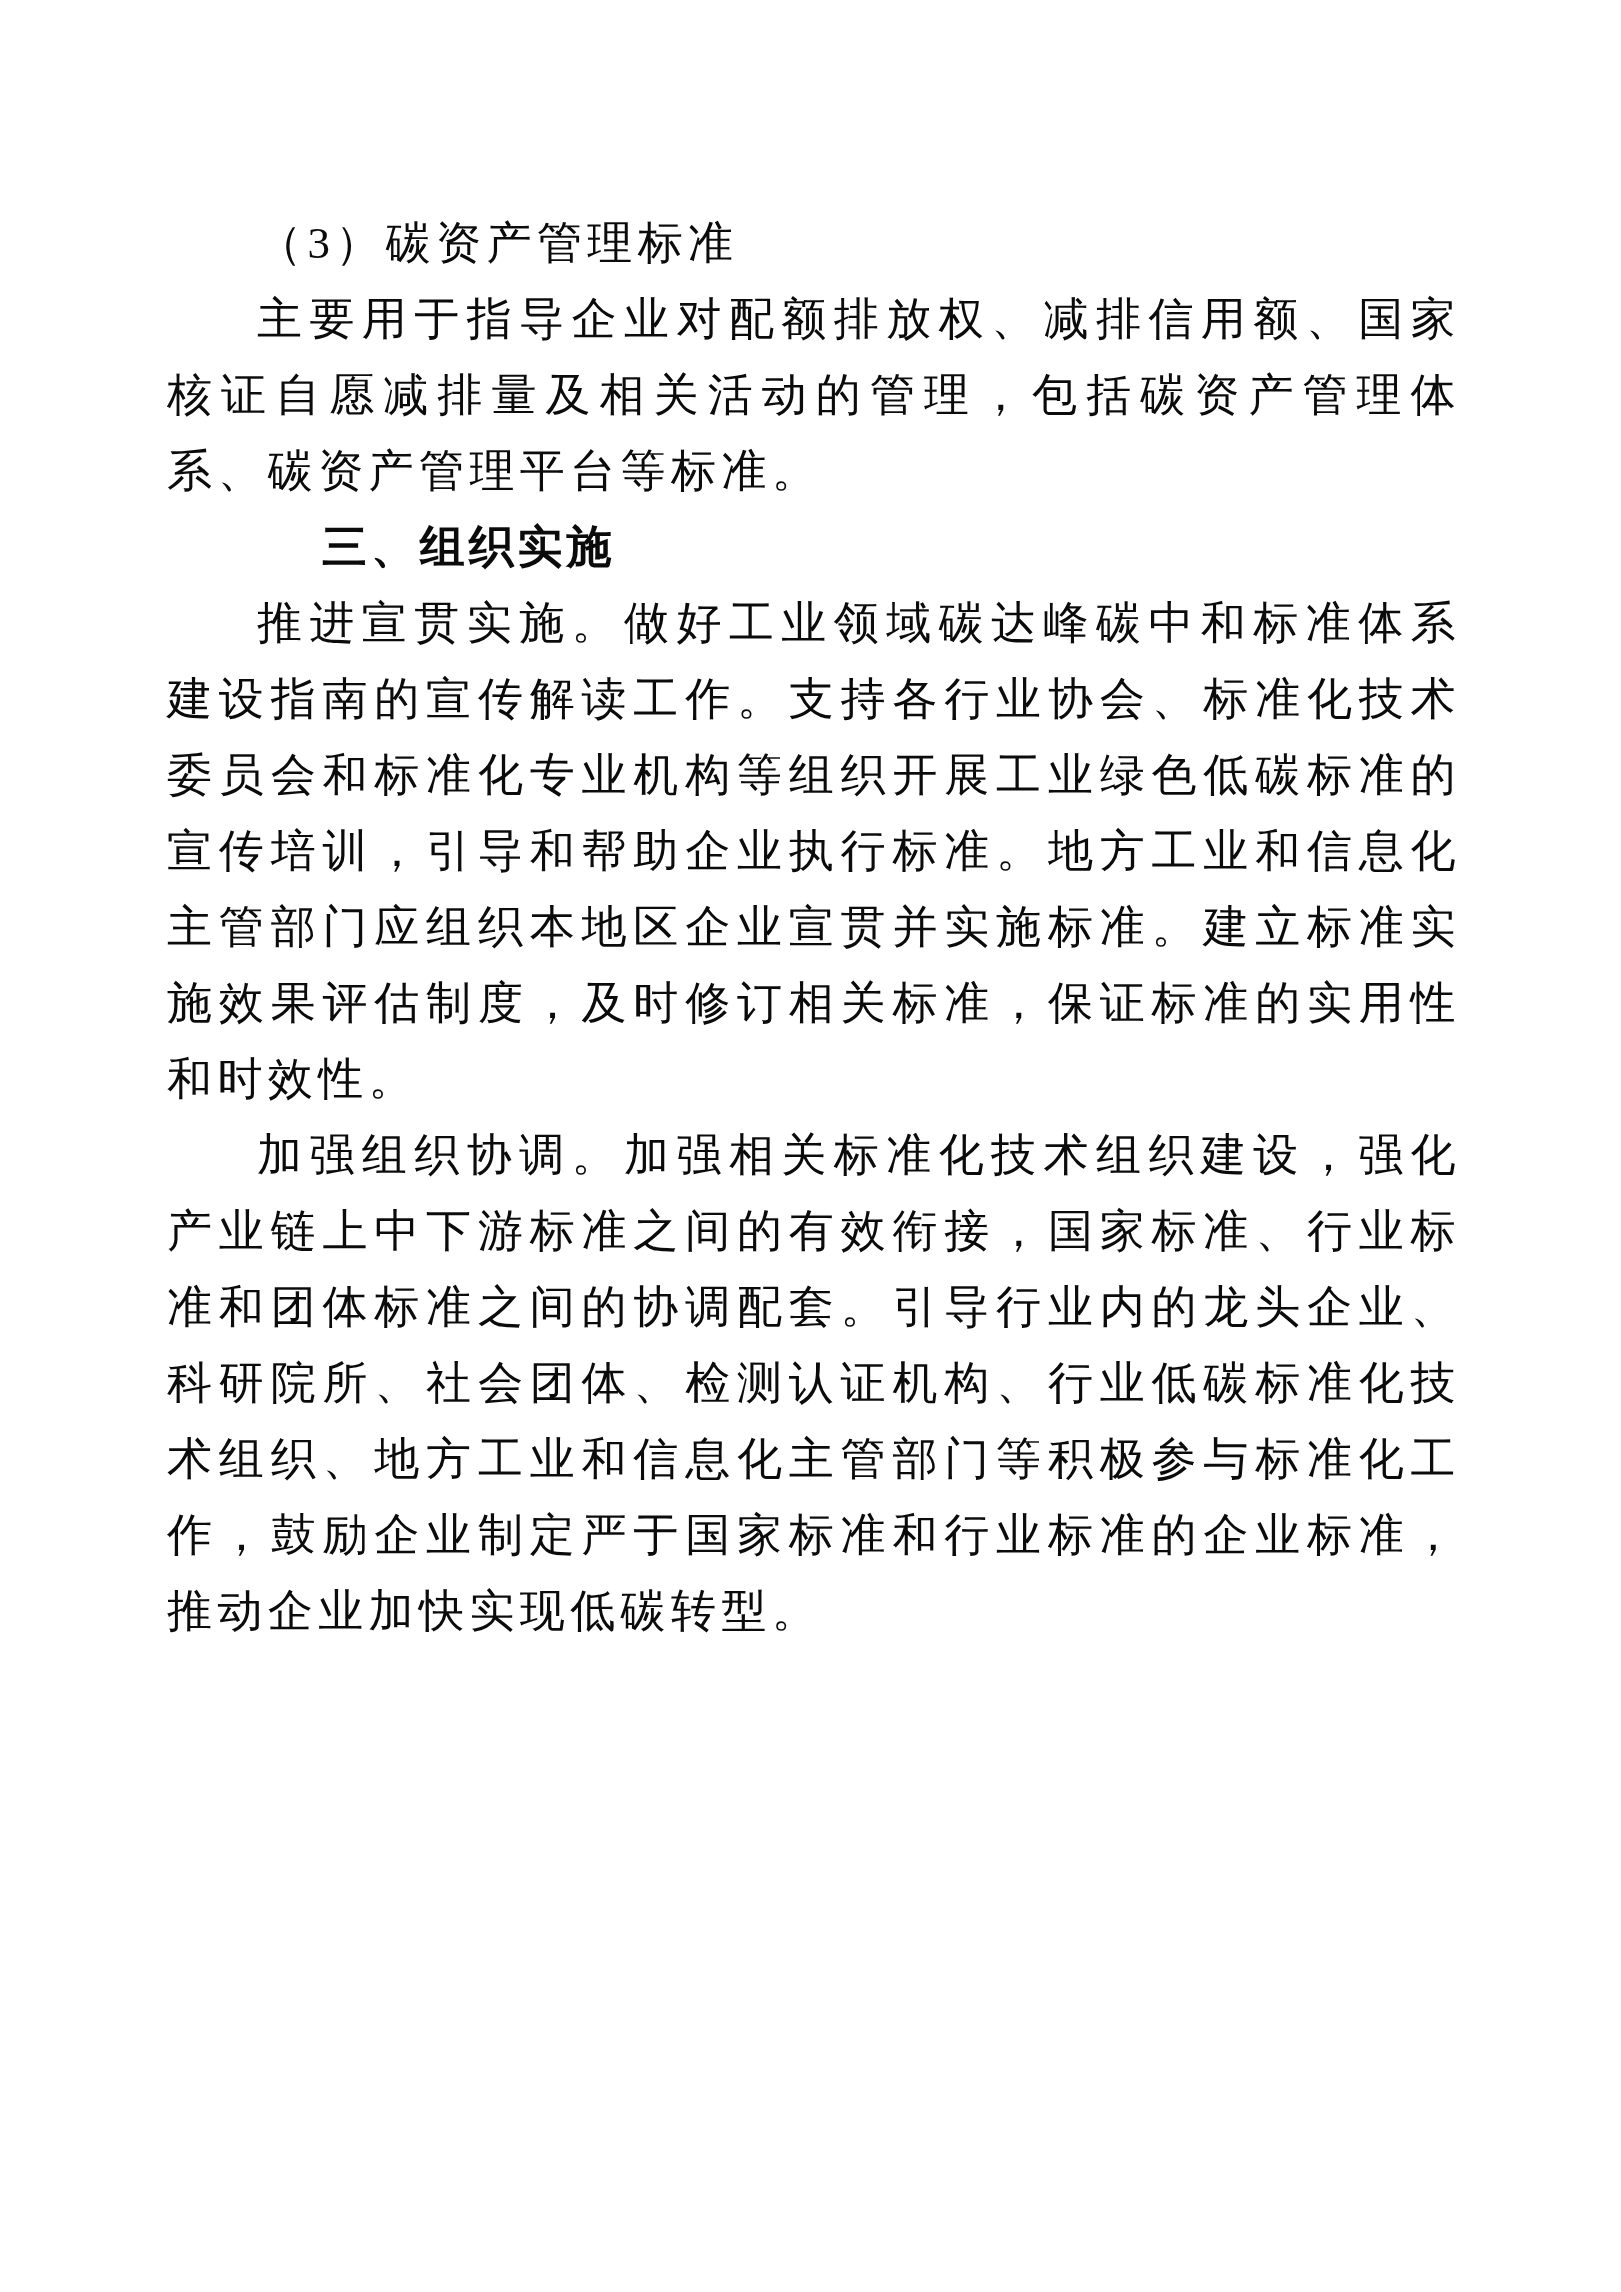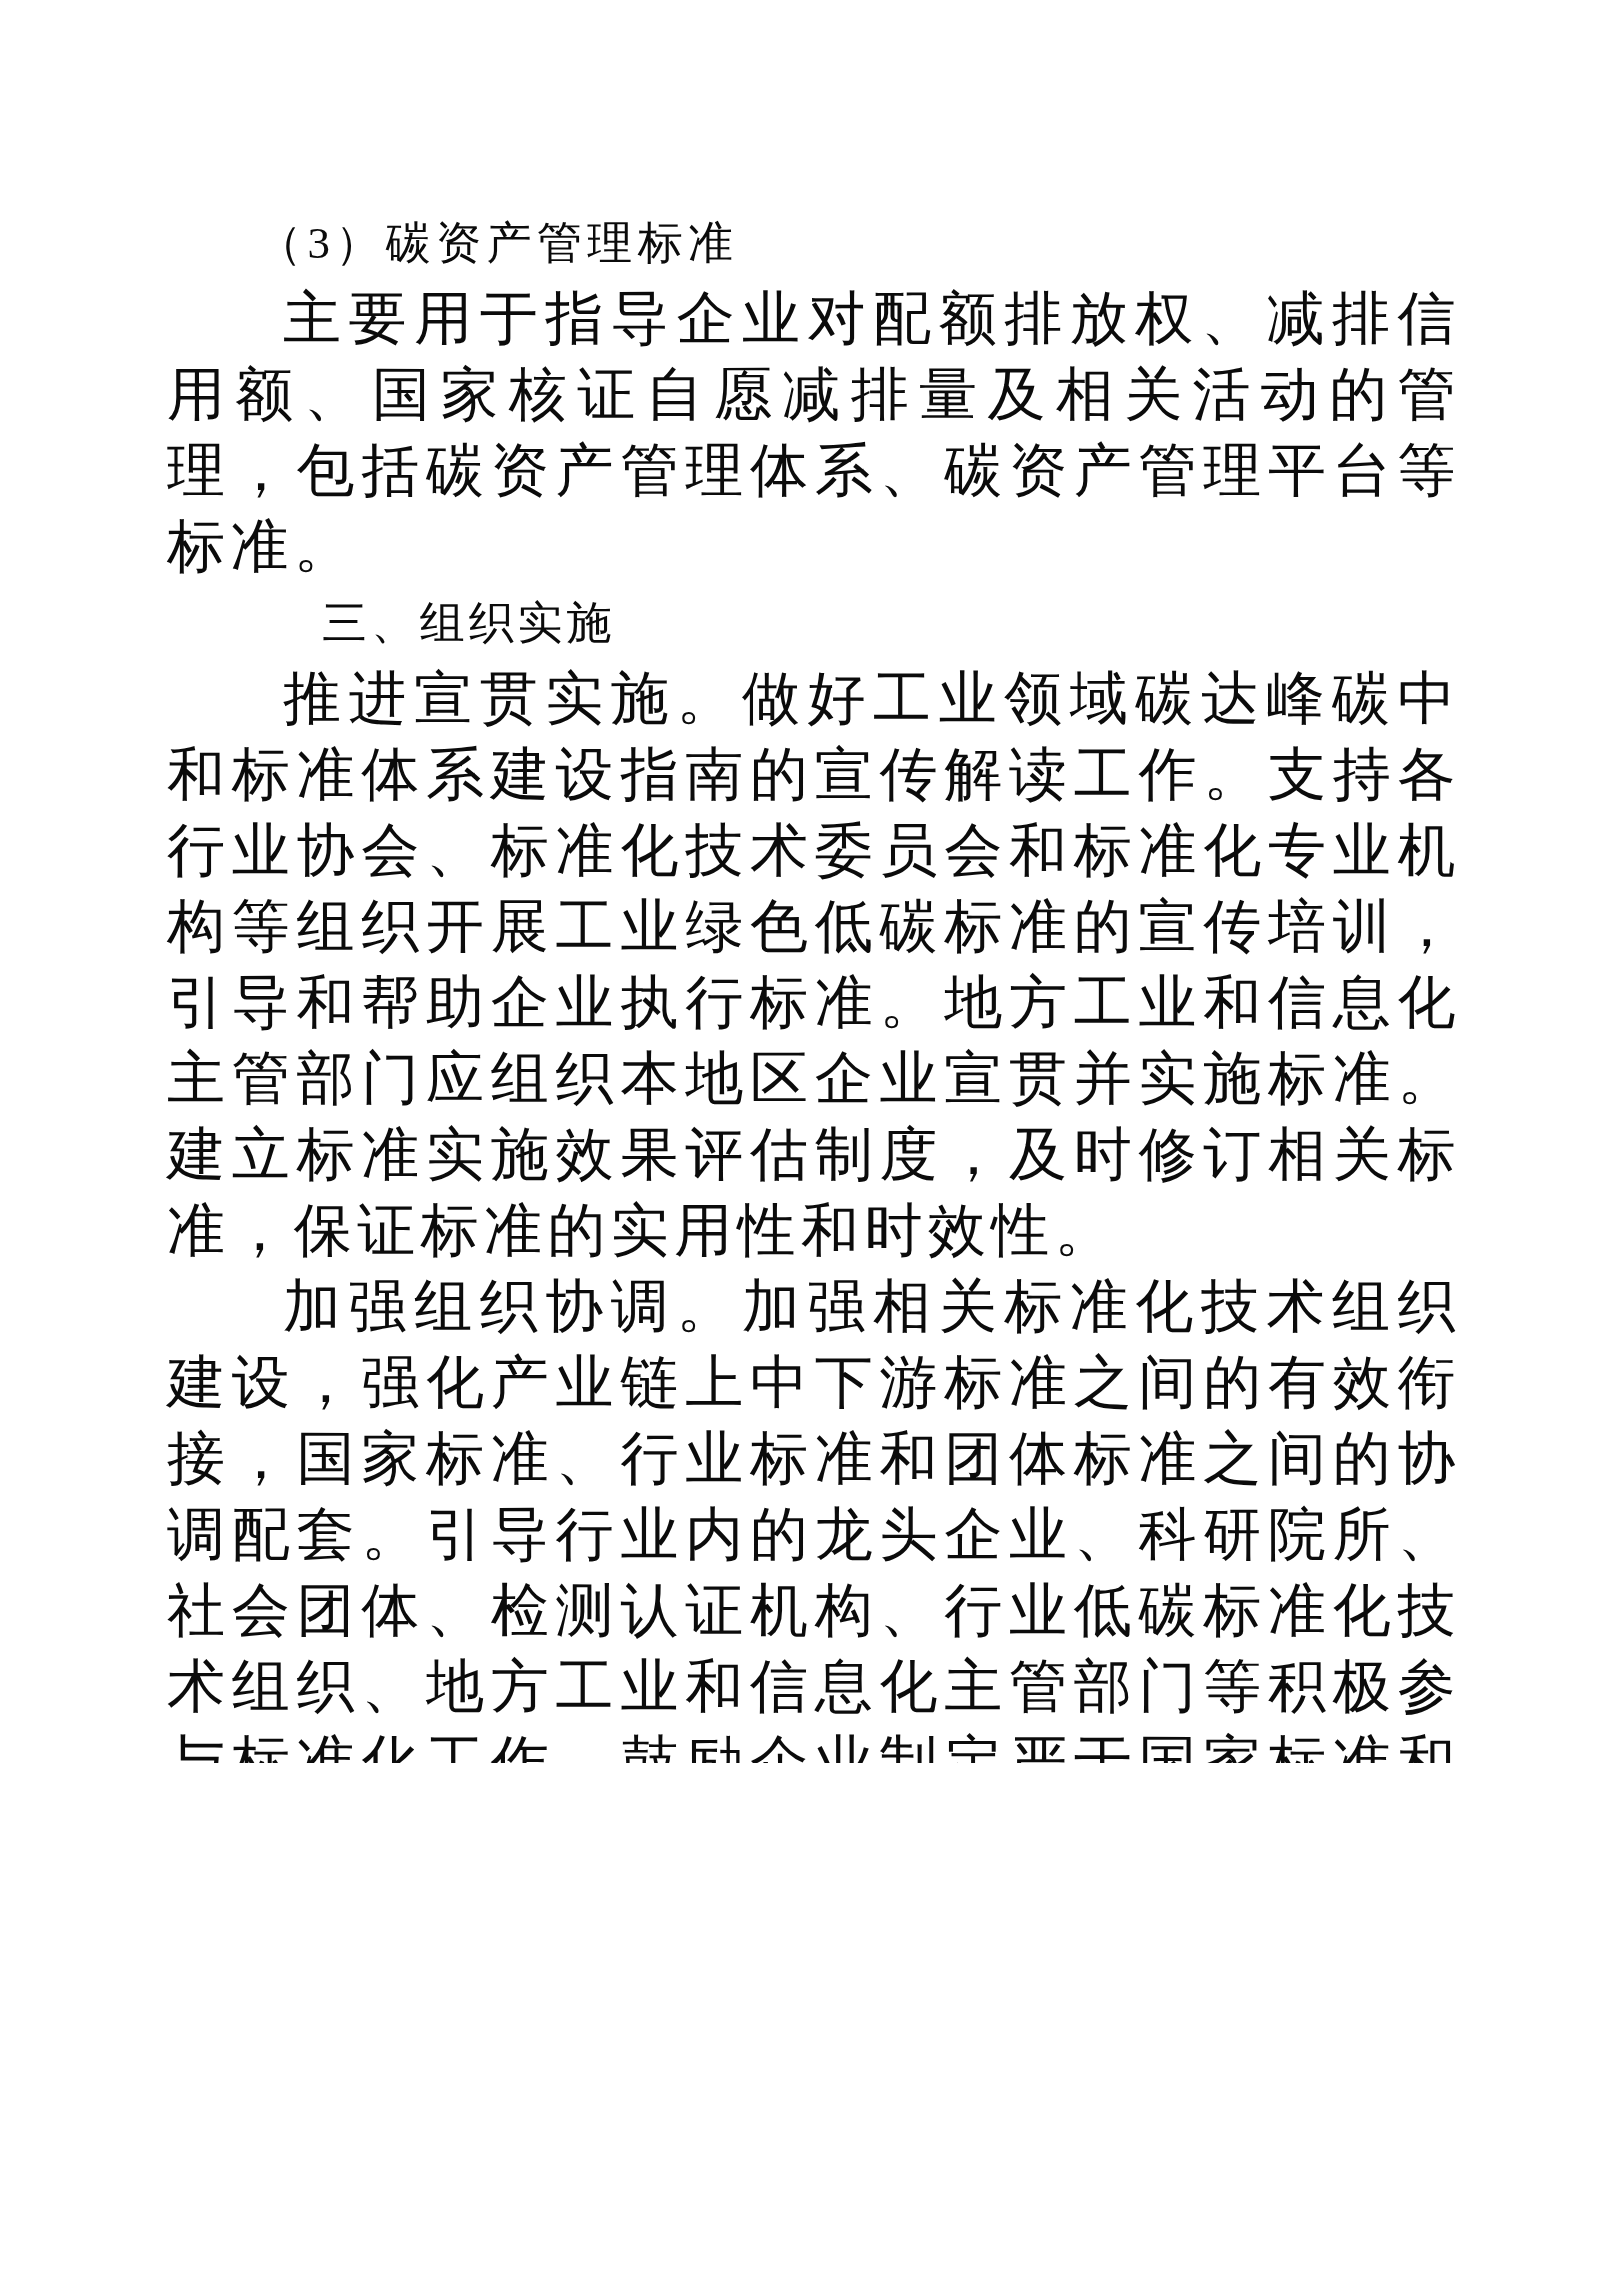--- a/index.html
+++ b/index.html
@@ -13,41 +13,41 @@
     overflow: hidden;
   }
   .content {
     position: absolute;
     left: 167px;
     top: 205px;
     width: 1294px;
   }
   .para {
     margin: 0;
-    font-size: 58px;
+    font-size: 45px;
     line-height: 76px;
     letter-spacing: 5.4px;
     text-align: justify;
     text-justify: inter-character;
     text-indent: 2em;
     word-break: normal;
     line-break: strict;
   }
   .subheading {
     margin: 0;
     font-size: 45px;
     line-height: 76px;
     letter-spacing: 5.4px;
     text-align: left;
     text-indent: 2em;
   }
   .section-heading {
     margin: 0;
     font-family: "Liberation Sans", "DejaVu Sans", sans-serif;
-    font-weight: 400;
+    font-weight: 700;
     font-size: 45px;
     line-height: 76px;
     letter-spacing: 3.9px;
     text-indent: 155px;
     text-align: left;
   }
   .page-number {
     position: absolute;
     left: 0;
     right: 0;

